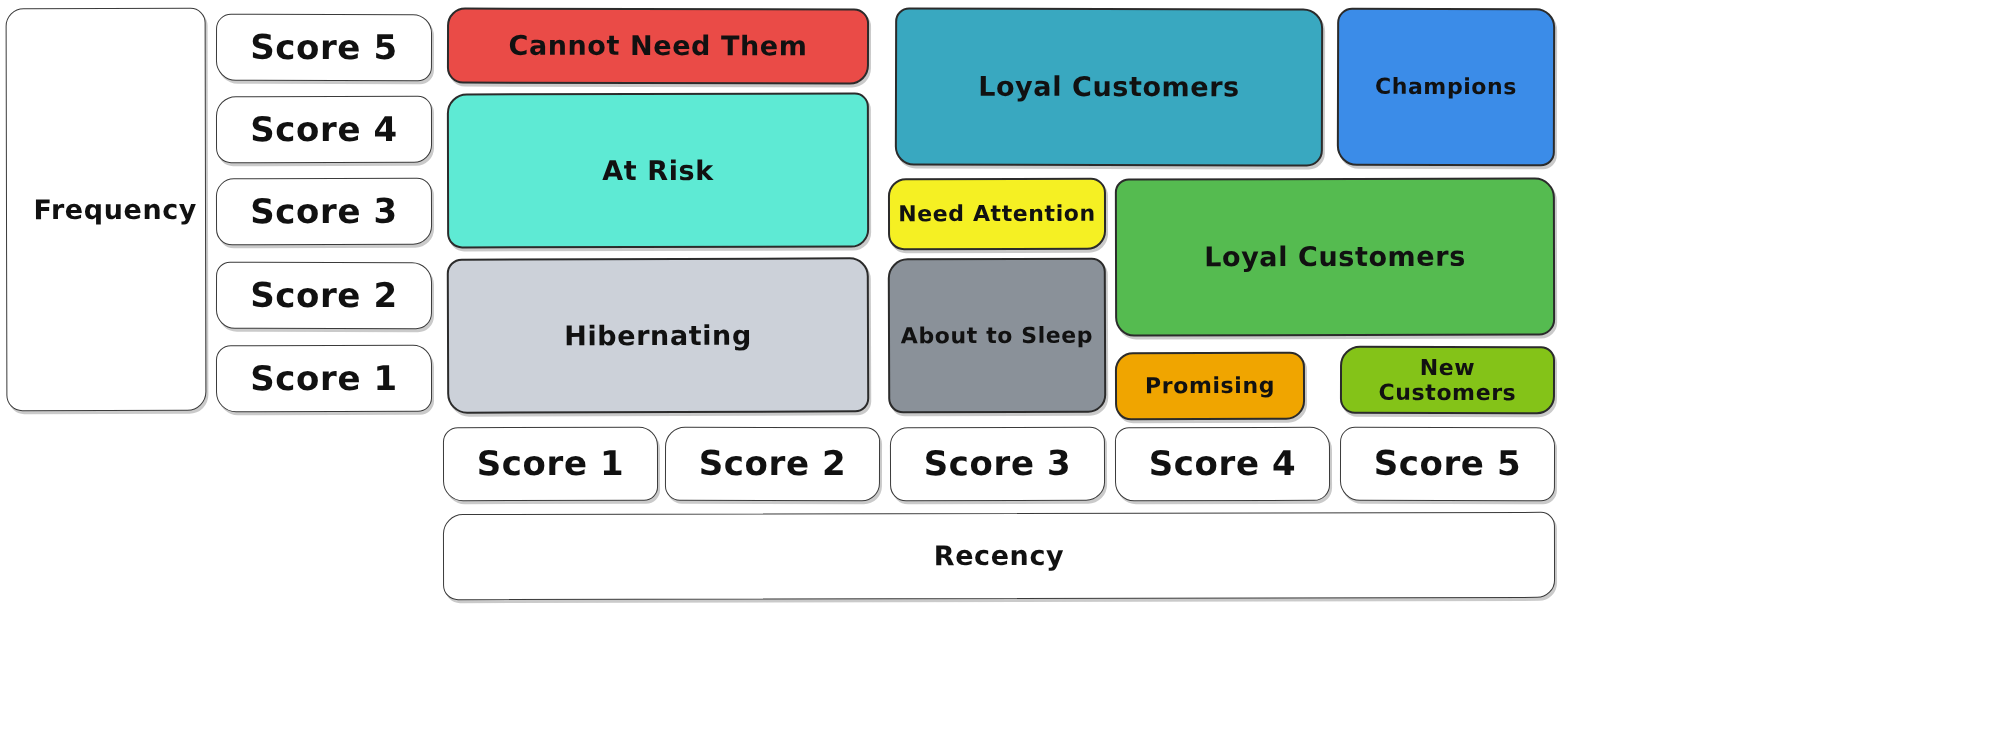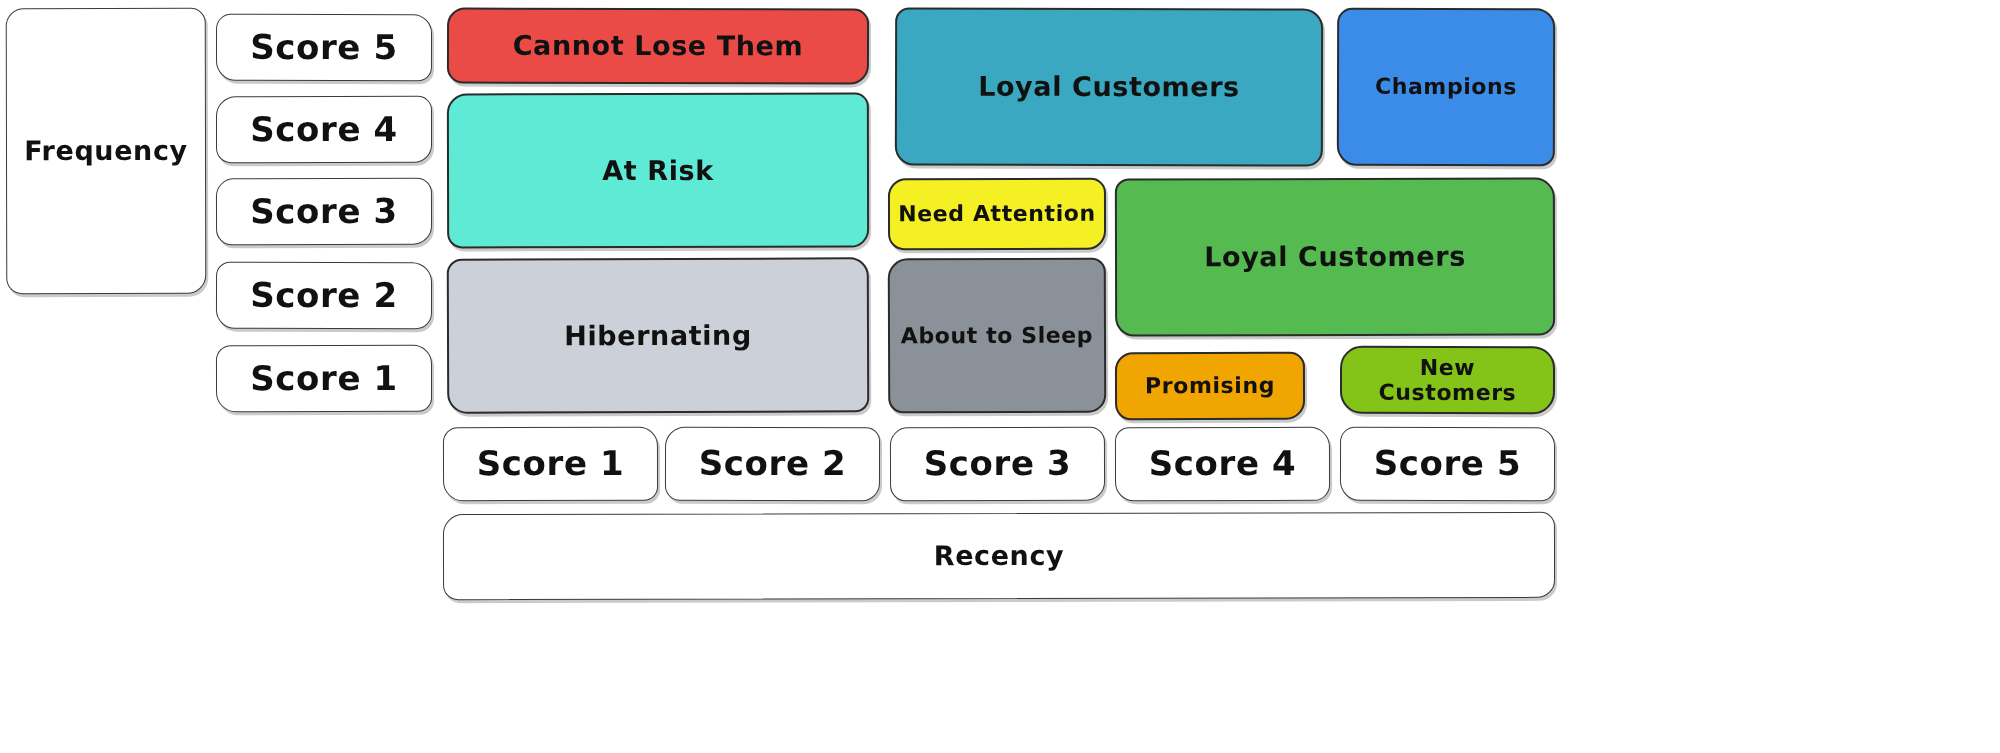--- a/index.html
+++ b/index.html
@@ -61,21 +61,21 @@
 
   .tilt-a { transform: rotate(-0.12deg); }
   .tilt-b { transform: rotate( 0.14deg); }
   .tilt-c { transform: rotate(-0.2deg); }
 </style>
 </head>
 <body>
 
 <div id="canvas">
 
-  <div class="box plain label-axis r1 tilt-a" style="left:6px; top:8px; width:200px; height:286px;">
+  <div class="box plain label-axis r1 tilt-a" style="left:6px; top:8px; width:200px; height:403px;justify-content:flex-end;">
     <span>Frequency</span>
   </div>
 
   <div class="box plain label-score r2 tilt-b" style="left:216px; top:14px; width:216px; height:67px;">
     <span>Score 5</span>
   </div>
 
   <div class="box plain label-score r3 tilt-a" style="left:216px; top:96px; width:216px; height:67px;">
     <span>Score 4</span>
   </div>
@@ -86,21 +86,21 @@
 
   <div class="box plain label-score r4 tilt-b" style="left:216px; top:262px; width:216px; height:67px;">
     <span>Score 2</span>
   </div>
 
   <div class="box plain label-score r2 tilt-a" style="left:216px; top:345px; width:216px; height:67px;">
     <span>Score 1</span>
   </div>
 
   <div class="box label-seg r1 tilt-b" style="left:447px; top:8px; width:422px; height:76px; background:#ea4b47;">
-    <span>Cannot Lose Them</span>
+    <span>Cannot Need Them</span>
   </div>
 
   <div class="box label-seg r3 tilt-a" style="left:447px; top:93px; width:422px; height:155px; background:#5eead4;">
     <span>At Risk</span>
   </div>
 
   <div class="box label-seg r2 tilt-c" style="left:447px; top:258px; width:422px; height:155px; background:#ccd1d9;">
     <span>Hibernating</span>
   </div>
 
@@ -121,21 +121,21 @@
   </div>
 
   <div class="box label-seg r4 tilt-a" style="left:1115px; top:178px; width:440px; height:158px; background:#55bb50;">
     <span>Loyal Customers</span>
   </div>
 
   <div class="box label-seg-sm r1 tilt-c" style="left:1115px; top:352px; width:190px; height:68px; background:#f0a500;">
     <span>Promising</span>
   </div>
 
-  <div class="box label-seg-sm r3 tilt-b" style="left:1340px; top:346px; width:215px; height:68px; background:#84c318;border-radius:22px;">
+  <div class="box label-seg-sm r3 tilt-b" style="left:1340px; top:346px; width:215px; height:68px; background:#84c318;">
     <span>New Customers</span>
   </div>
 
   <div class="box plain label-score r2 tilt-a" style="left:443px; top:427px; width:215px; height:74px;">
     <span>Score 1</span>
   </div>
 
   <div class="box plain label-score r3 tilt-b" style="left:665px; top:427px; width:215px; height:74px;">
     <span>Score 2</span>
   </div>

